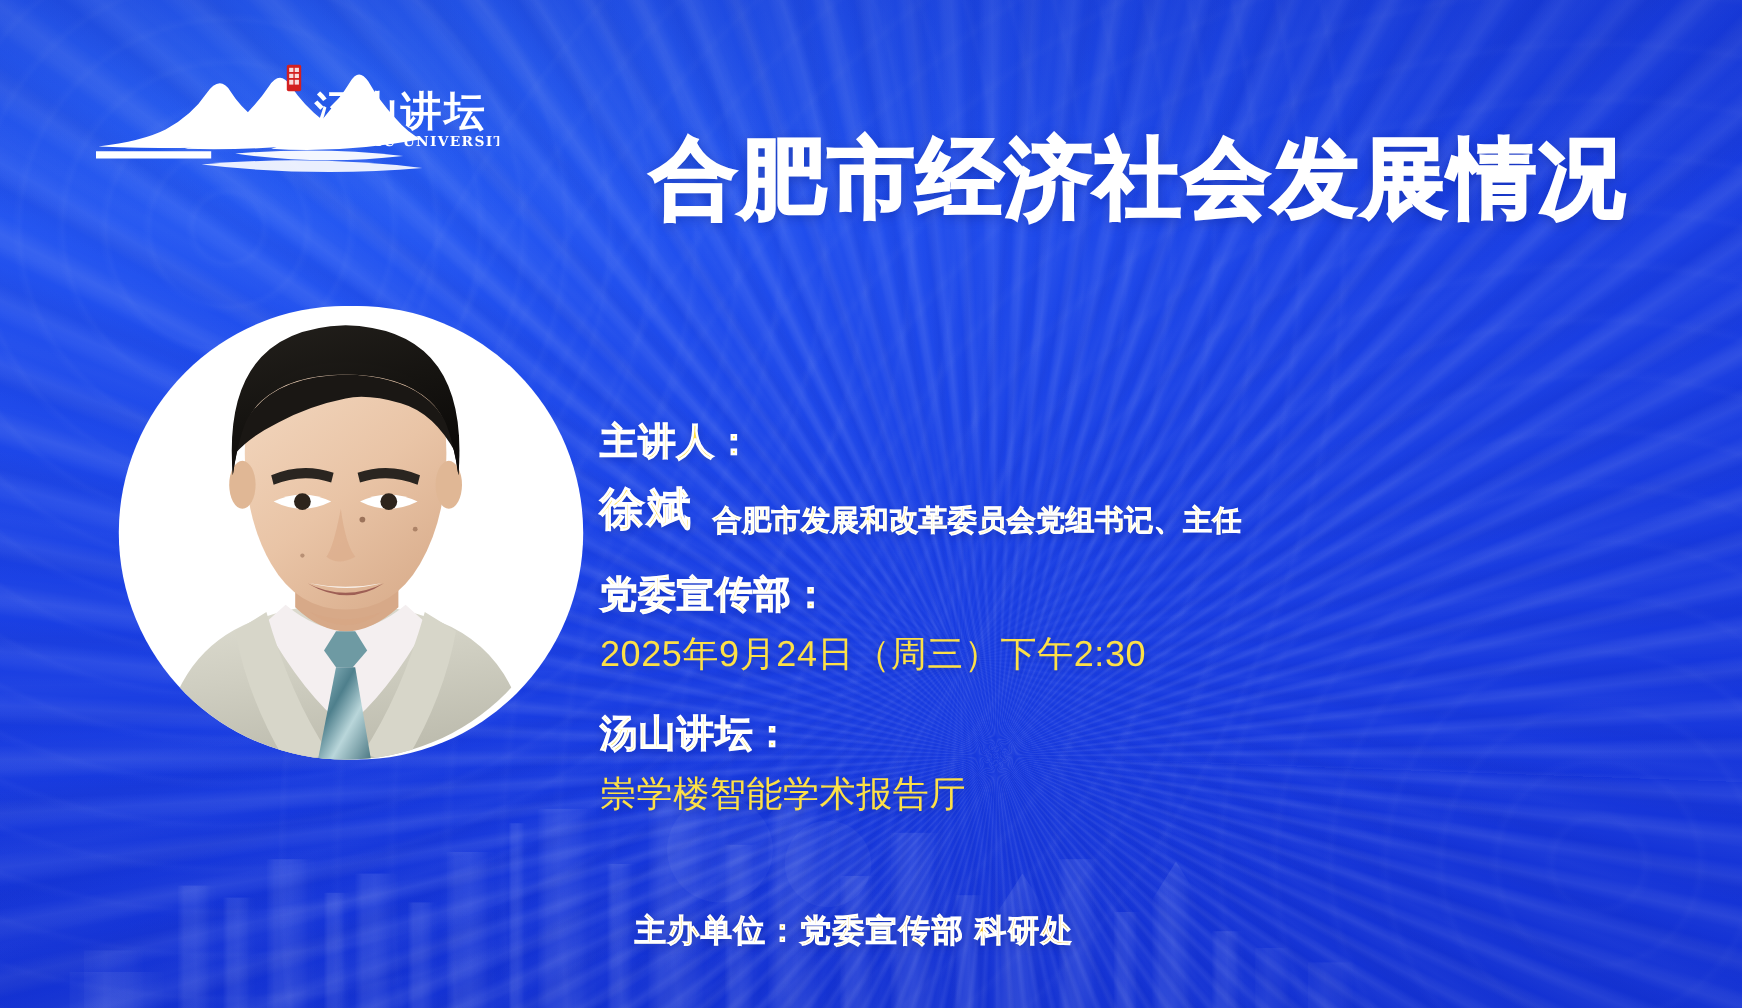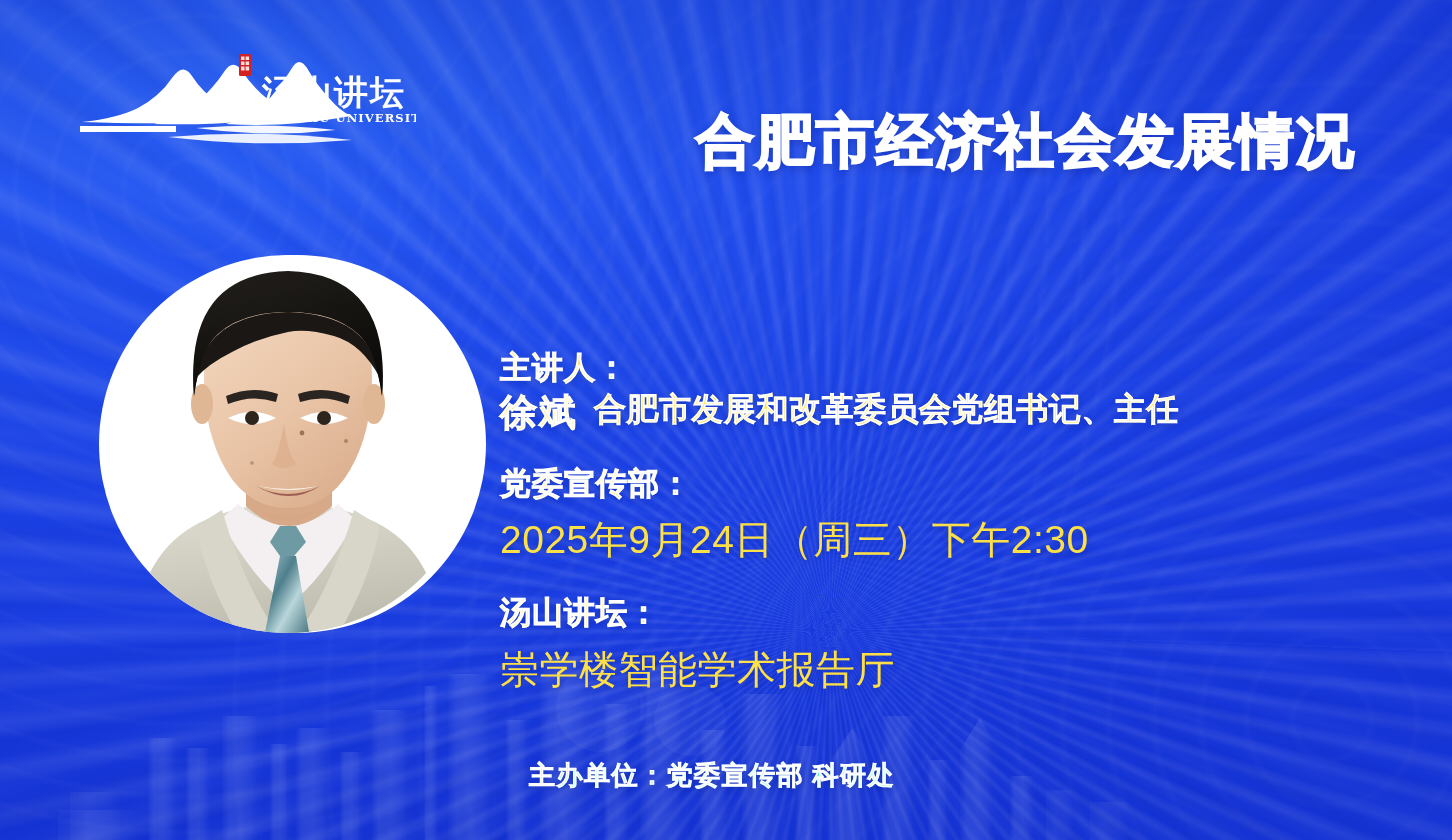--- a/index.html
+++ b/index.html
@@ -70,21 +70,21 @@
   .portrait-wrap{position:absolute;left:98px;top:228px;width:380px;height:410px;}
   .portrait-circle{
     position:absolute;left:10px;top:27px;width:378px;height:378px;border-radius:50%;
     background:#fff;overflow:hidden;
   }
   .portrait-hair-top{position:absolute;left:0;top:0;width:380px;height:410px;}
 
   
   .title-1{
     position:absolute;right:96px;top:112px;
-    font-size:58px;line-height:1;font-weight:bold;color:#ffffff;
+    font-size:72px;line-height:1;font-weight:bold;color:#ffffff;
     letter-spacing:2px;white-space:nowrap;
     font-family:"DejaVu Sans","Liberation Sans",sans-serif;
     text-shadow:0 3px 10px rgba(6,22,110,.38);
     -webkit-text-stroke:2.2px #ffffff;
   }
   .title-2{
     position:absolute;right:100px;top:248px;
     font-size:104px;line-height:1;font-weight:bold;color:#ffffff;
     letter-spacing:4px;white-space:nowrap;
     font-family:"DejaVu Sans","Liberation Sans",sans-serif;
@@ -92,39 +92,39 @@
     -webkit-text-stroke:3px #ffffff;
   }
 
   
   .info{position:absolute;left:500px;top:348px;width:900px;color:#fde047;}
   .lbl{
     font-size:31px;font-weight:bold;line-height:1.28;letter-spacing:1px;
     -webkit-text-stroke:.9px #ffffff;
     text-shadow:0 2px 6px rgba(6,22,110,.3);
   }
-  .speaker-row{display:flex;align-items:flex-start;}
+  .speaker-row{display:flex;align-items:flex-end;margin-top:12px;}
   .speaker-name{
     font-size:37px;font-weight:bold;letter-spacing:2px;
     -webkit-text-stroke:1px #fff;
     text-shadow:0 2px 6px rgba(6,22,110,.3);
   }
   .speaker-title{
-    font-size:32px;font-weight:bold;margin-left:16px;letter-spacing:.5px;
+    font-size:24px;font-weight:bold;margin-left:16px;letter-spacing:.5px;
     -webkit-text-stroke:.6px #fff;
     text-shadow:0 2px 6px rgba(6,22,110,.3);
   }
   .sec{margin-top:26px;}
-  .val{font-size:39px;font-weight:normal;margin-top:10px;letter-spacing:.5px;
+  .val{font-size:30px;font-weight:normal;margin-top:10px;letter-spacing:.5px;
        text-shadow:0 2px 6px rgba(6,22,110,.3);}
 
   
   .footer{
     position:absolute;left:0;top:758px;width:1424px;text-align:center;
-    color:#5eead4;font-size:26px;font-weight:bold;letter-spacing:1.5px;
+    color:#eab308;font-size:26px;font-weight:bold;letter-spacing:1.5px;
     -webkit-text-stroke:.7px #fff;
     text-shadow:0 2px 7px rgba(6,22,110,.35);
   }
 </style>
 </head>
 <body>
 
 <div class="stage">
 
   <div class="bg-base"></div>

